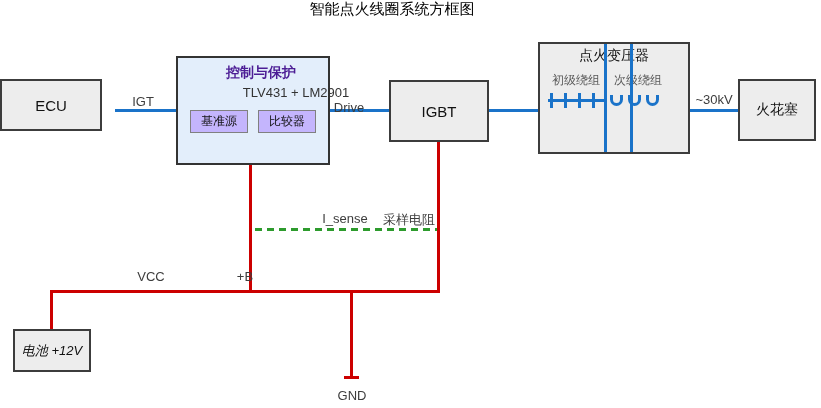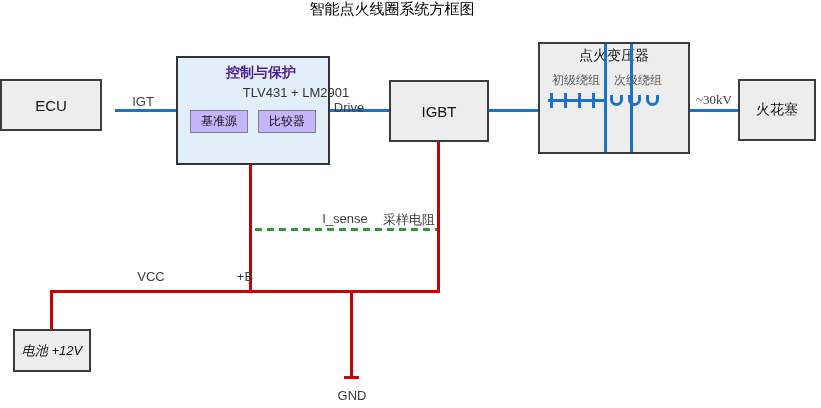--- a/index.html
+++ b/index.html
@@ -93,21 +93,21 @@
   .wire-bus       { left: 50px;  top: 290px; width: 390px; height: 3px; }
   .wire-batt-feed { left: 50px;  top: 290px; width: 3px;   height: 39px; }
   .wire-gnd-drop  { left: 350px; top: 290px; width: 3px;   height: 88px; }
   .gnd-bar        { left: 344px; top: 376px; width: 15px;  height: 3px; }
 
   .wire-isense    { left: 255px; top: 228px; width: 182px; }
 
   .wlabel { font-size: 13px; color: #3d3d3d; text-align: center; white-space: nowrap; }
   .lbl-igt   { left: 115px; top: 94px;  width: 56px; }
   .lbl-drive { left: 329px; top: 100px;  width: 40px; }
-  .lbl-hv    { left: 690px; top: 92px;  width: 48px; font-family: Liberation Serif, serif; }
+  .lbl-hv    { left: 690px; top: 92px;  width: 48px; }
   .lbl-isense{ left: 318px; top: 211px; width: 54px; }
   .lbl-res   { left: 380px; top: 211px; width: 58px; }
   .lbl-vcc   { left: 126px; top: 269px; width: 50px; }
   .lbl-b     { left: 226px; top: 269px; width: 38px; }
   .lbl-gnd   { left: 327px; top: 388px; width: 50px; }
 </style>
 </head>
 <body>
 
 <div class="canvas">

